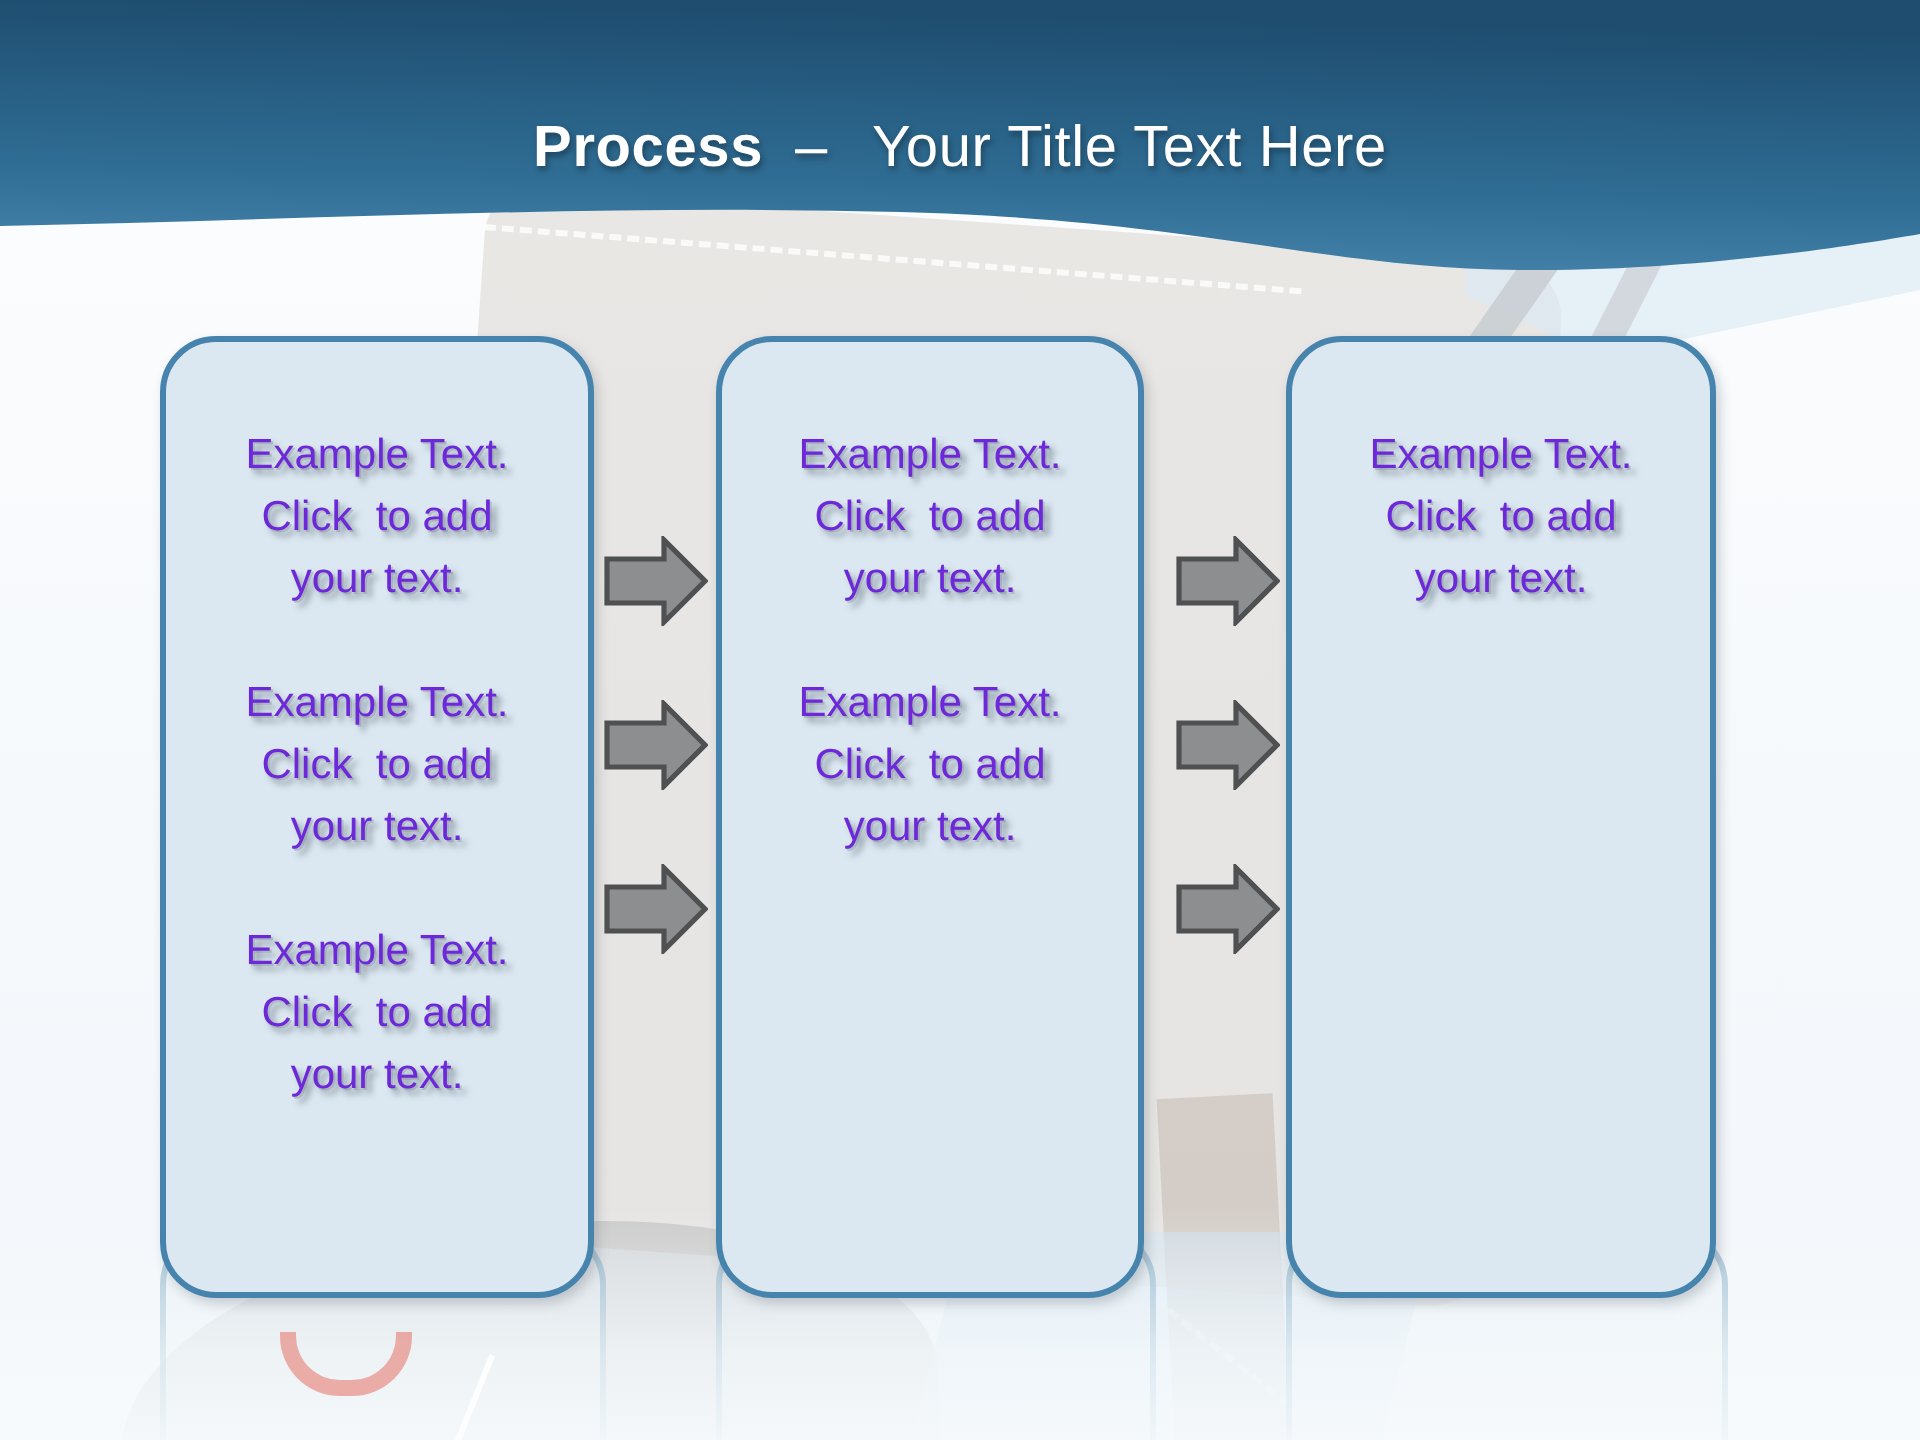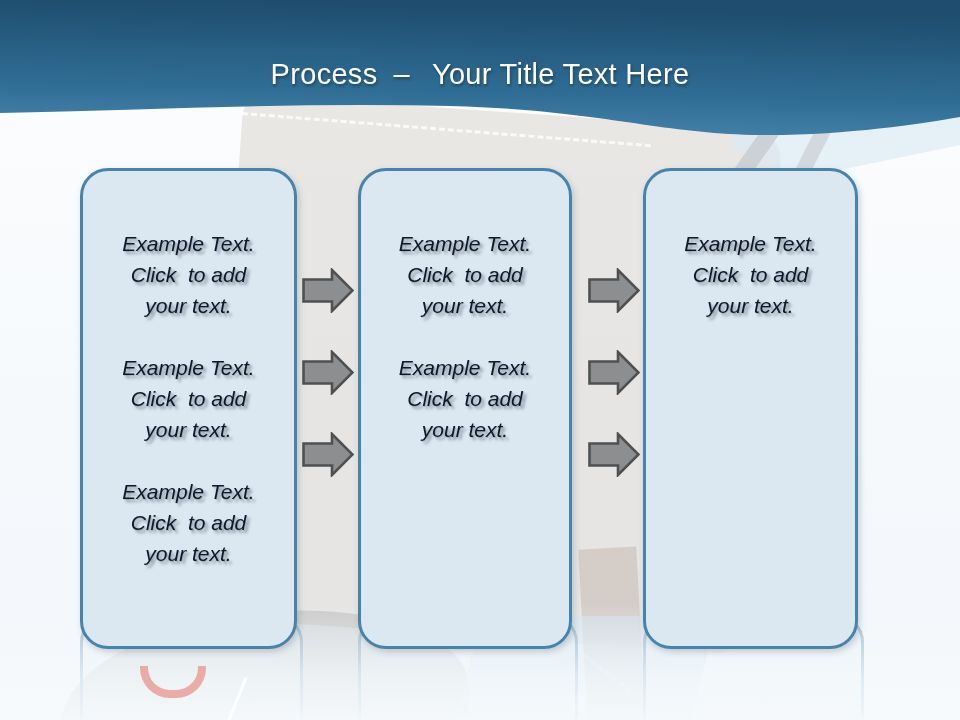--- a/index.html
+++ b/index.html
@@ -42,31 +42,31 @@
   .refl1{left:80px;width:217px;} .refl2{left:358px;width:214px;} .refl3{left:643px;width:215px;}
   .fade{position:absolute;left:0;top:604px;width:960px;height:116px;pointer-events:none;
         background:linear-gradient(180deg,rgba(246,250,252,0) 0%,
                    rgba(246,250,252,.72) 62%,rgba(246,250,252,.94) 100%);}
 
   
   .header-wave{position:absolute;left:0;top:0;width:960px;height:145px;}
   .slide-title{position:absolute;left:0;top:53px;width:960px;text-align:center;
                color:#ffffff;font-size:29px;line-height:42px;
                text-shadow:1px 2px 3px rgba(0,0,0,.35);letter-spacing:.3px;}
-  .t-bold{font-weight:normal;}
+  .t-bold{font-weight:bold;}
   .t-dash{margin:0 10px 0 16px;font-weight:300;}
   .t-rest{font-weight:400;margin-left:12px;}
 
   
   .proc-box{position:absolute;top:168px;height:434px;background:#dbe8f1;
             border:3px solid #4684ad;border-radius:28px;
             box-shadow:2px 3px 6px rgba(100,110,120,.30);
             padding-top:41px;box-sizing:content-box;}
   .box1{left:80px;width:211px;} .box2{left:358px;width:208px;} .box3{left:643px;width:209px;}
-  .para{margin:16px;text-align:center;font-style:italic;color:#0f172a;
+  .para{margin:0;text-align:center;color:#6d28d9;
         font-size:21px;line-height:31px;
         text-shadow:1px 1px 0 rgba(120,130,140,.35),3px 3px 3px rgba(70,80,95,.55);}
   .para + .para{margin-top:31px;}
   .line{display:block;white-space:pre;}
 
   
   .arrow{position:absolute;width:52px;height:45px;}
   .ax1{left:302px;} .ax2{left:588px;}
   .ay1{top:268px;} .ay2{top:350px;} .ay3{top:432px;}
 </style>

